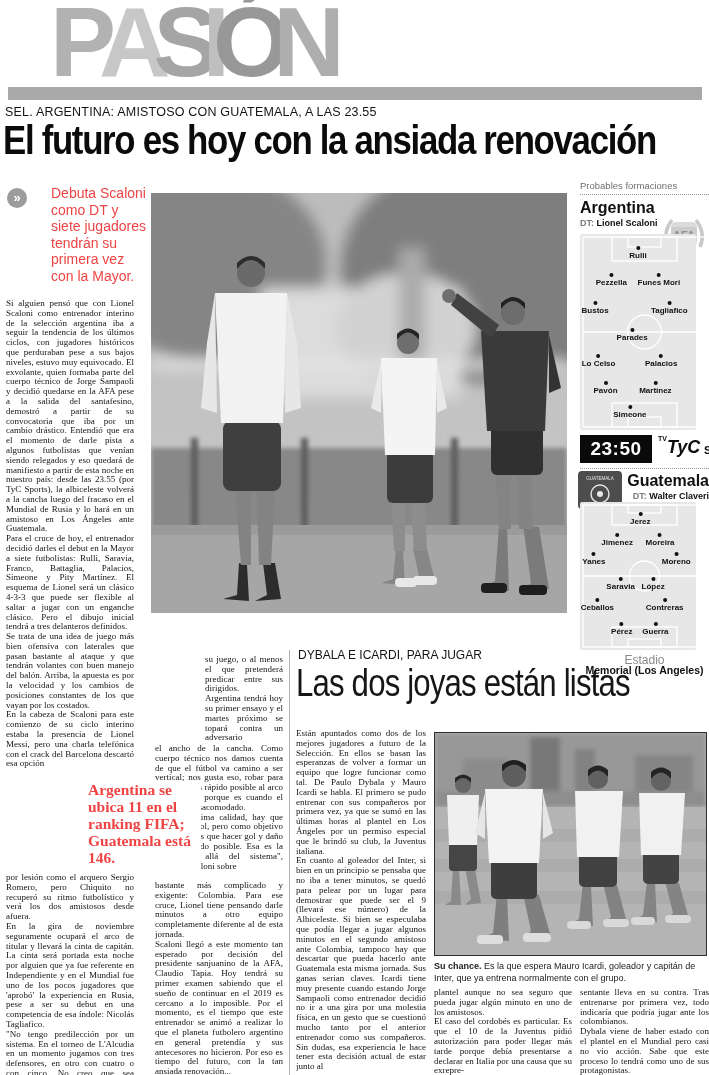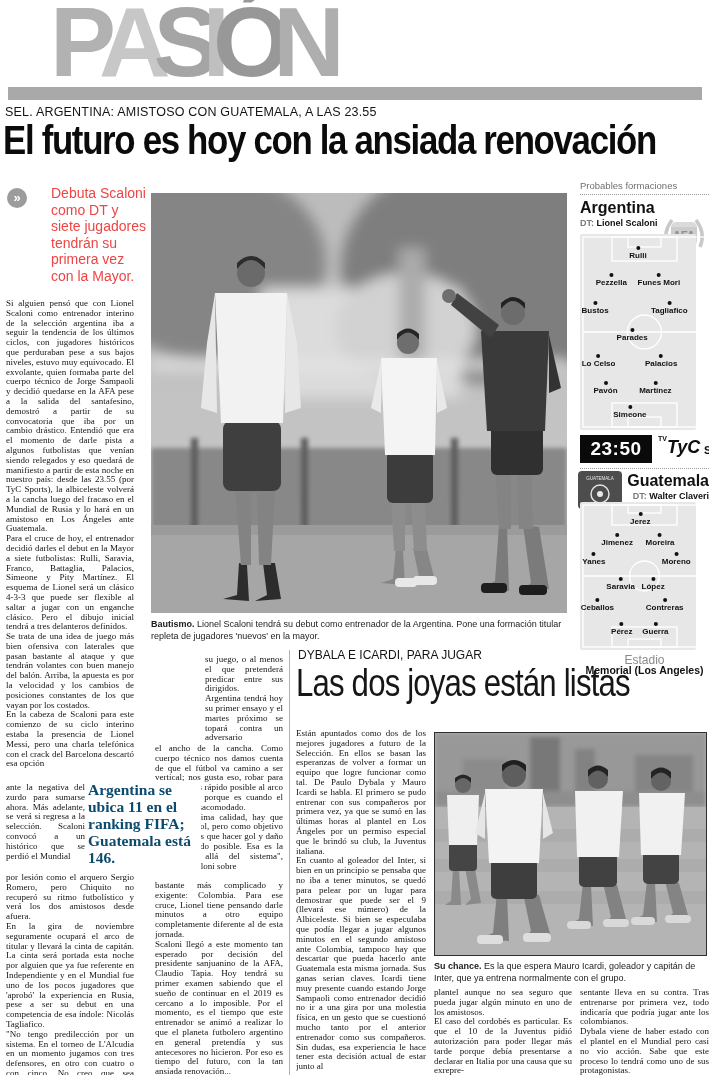--- a/index.html
+++ b/index.html
@@ -28,21 +28,21 @@
   .lead-text{left:51px;top:185px;width:96px;font-size:14px;line-height:16.5px;color:#ef4444;}
 
   
   .bodytxt{font-family:"Liberation Serif","DejaVu Serif",serif;font-size:9px;line-height:9.8px;
            text-align:justify;white-space:pre-line;color:#141414;overflow:hidden;}
   .c1a{left:6px;top:299px;width:128px;height:484px;}
   .c1b{left:6px;top:783px;width:79px;height:89px;}
   .c1c{left:6px;top:873px;width:128px;height:202px;}
   .pullquote{left:88px;top:781px;width:113px;min-height:90px;background:#fff;z-index:3;
              font-family:"Liberation Serif",serif;font-weight:700;font-size:15.5px;
-             line-height:17px;color:#0c4a6e;}
+             line-height:17px;color:#ef4444;}
   .col2{left:155px;top:655px;width:128px;height:420px;overflow:hidden;}
   .col2 .s1{height:137px;overflow:hidden;}
   .col2 .s2{padding-left:50px;height:89px;overflow:hidden;}
   .col2 .s3{height:194px;overflow:hidden;}
 
   
   .photo1{left:151px;top:193px;width:416px;height:420px;}
   .caption{font-size:9px;line-height:11.5px;color:#1c1c1c;text-align:left;}
   .cap1{left:151px;top:619px;width:416px;}
   .cap2{left:434px;top:961px;width:273px;}
@@ -100,21 +100,20 @@
   <div class="abs headline">El futuro es hoy con la ansiada renovación</div>
 
   <div class="abs lead-icon">»</div>
   <div class="abs lead-text">Debuta Scaloni como DT y siete jugadores tendrán su primera vez con la Mayor.</div>
 
   <div class="abs bodytxt c1a">Si alguien pensó que con Lionel Scaloni como entrenador interino de la selección argentina iba a seguir la tendencia de los últimos ciclos, con jugadores históricos que perduraban pese a sus bajos niveles, estuvo muy equivocado. El exvolante, quien formaba parte del cuerpo técnico de Jorge Sampaoli y decidió quedarse en la AFA pese a la salida del santafesino, demostró a partir de su convocatoria que iba por un cambio drástico. Entendió que era el momento de darle pista a algunos futbolistas que venían siendo relegados y eso quedará de manifiesto a partir de esta noche en nuestro país: desde las 23.55 (por TyC Sports), la albiceleste volverá a la cancha luego del fracaso en el Mundial de Rusia y lo hará en un amistoso en Los Ángeles ante Guatemala.
 Para el cruce de hoy, el entrenador decidió darles el debut en la Mayor a siete futbolistas: Rulli, Saravia, Franco, Battaglia, Palacios, Simeone y Pity Martínez. El esquema de Lionel será un clásico 4-3-3 que puede ser flexible al saltar a jugar con un enganche clásico. Pero el dibujo inicial tendrá a tres delanteros definidos.
 Se trata de una idea de juego más bien ofensiva con laterales que pasan bastante al ataque y que tendrán volantes con buen manejo del balón. Arriba, la apuesta es por la velocidad y los cambios de posiciones constantes de los que vayan por los costados.
 En la cabeza de Scaloni para este comienzo de su ciclo interino estaba la presencia de Lionel Messi, pero una charla telefónica con el crack del Barcelona descartó esa opción</div>
   <div class="abs pullquote">Argentina se ubica 11 en el ranking FIFA; Guatemala está 146.</div>
-  <div class="abs bodytxt c1b">ante la negativa del zurdo para sumarse ahora. Más adelante, se verá si regresa a la selección. Scaloni convocó a un histórico que se perdió el Mundial</div>
   <div class="abs bodytxt c1c">por lesión como el arquero Sergio Romero, pero Chiquito no recuperó su ritmo futbolístico y verá los dos amistosos desde afuera.
 En la gira de noviembre seguramente ocupará el arco de titular y llevará la cinta de capitán. La cinta será portada esta noche por alguien que ya fue referente en Independiente y en el Mundial fue uno de los pocos jugadores que 'aprobó' la experiencia en Rusia, pese a ser su debut en una competencia de esa índole: Nicolás Tagliafico.
 "No tengo predilección por un sistema. En el torneo de L'Alcudia en un momento jugamos con tres defensores, en otro con cuatro o con cinco. No creo que sea importante eso y sí ocupar todo</div>
 
   <div class="abs photo1">
     <svg width="416" height="420" viewBox="0 0 416 420">
       <defs>
         <filter id="b1" x="-30%" y="-30%" width="160%" height="160%">
             <feGaussianBlur stdDeviation="7"></feGaussianBlur>
           </filter>
@@ -179,23 +178,20 @@
         <path d="M340 145 L300 112 L306 100 L348 132 Z" fill="#424242"></path>
         <circle cx="298" cy="103" r="7" fill="#6f6f6f"></circle>
         <path d="M398 142 L410 195 L398 200 Z" fill="#333333"></path>
         <circle cx="362" cy="120" r="12" fill="#6c6c6c"></circle>
         <path d="M350 116 Q362 100 374 116 L374 110 Q362 98 350 110 Z" fill="#222222"></path>
         <rect x="330" y="390" width="26" height="10" rx="4" fill="#1e1e1e"></rect>
         <rect x="368" y="392" width="28" height="10" rx="4" fill="#1e1e1e"></rect>
       </g>
     </svg>
   </div>
-  <div class="abs caption cap1">
-    <span class="capb">Bautismo.</span><span> Lionel Scaloni tendrá su debut como entrenador de la Argentina. Pone una formación titular repleta de jugadores 'nuevos' en la mayor.</span>
-  </div>
 
   <div class="abs col2">
     <div class="bodytxt s2">su juego, o al menos el que pretenderá predicar entre sus dirigidos.
 Argentina tendrá hoy su primer ensayo y el martes próximo se topará contra un adversario</div>
     <div class="bodytxt s1">el ancho de la cancha. Como cuerpo técnico nos damos cuenta de que el fútbol va camino a ser vertical; nos gusta eso, robar para llegar lo mas rápido posible al arco de enfrente, porque es cuando el rival está desacomodado.
 Hay muchísima calidad, hay que jugar al fútbol, pero como objetivo final tenemos que hacer gol y daño lo más rápido posible. Esa es la idea más allá del sistema", declamó Scaloni sobre</div>
     <div class="bodytxt s3">bastante más complicado y exigente: Colombia. Para ese cruce, Lionel tiene pensando darle minutos a otro equipo completamente diferente al de esta jornada.
 Scaloni llegó a este momento tan esperado por decisión del presidente sanjuanino de la AFA, Claudio Tapia. Hoy tendrá su primer examen sabiendo que el sueño de continuar en el 2019 es cercano a lo imposible. Por el momento, es el tiempo que este entrenador se animó a realizar lo que el planeta futbolero argentino en general pretendía y sus antecesores no hicieron. Por eso es tiempo del futuro, con la tan ansiada renovación...</div>
   </div>
 

